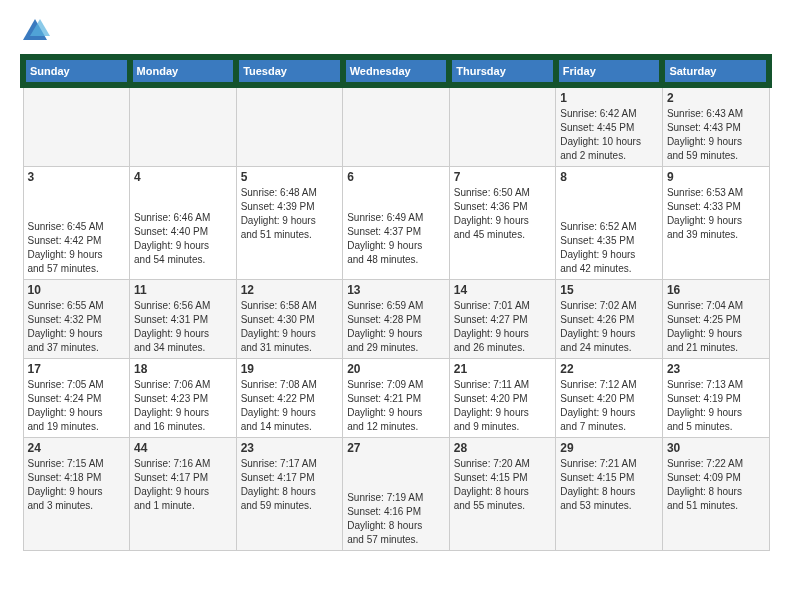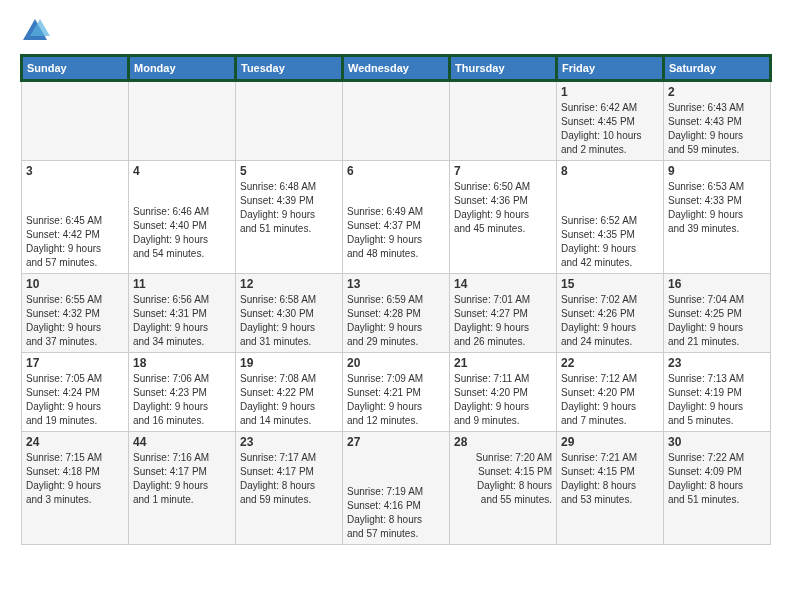--- a/index.html
+++ b/index.html
@@ -62,21 +62,21 @@
       border-collapse: collapse;
       table-layout: fixed;
     }
     thead tr th {
       background-color: #3a7abf;
       color: white;
       font-size: 11px;
       font-weight: bold;
       padding: 5px 4px;
       text-align: left;
-      border: 3px solid #14532d;
+      border: 6px solid #14532d;
     }
     tbody tr td {
       border: 1px solid #ccc;
       vertical-align: top;
       padding: 3px 4px;
       font-size: 9.5px;
       color: #333;
       height: 78px;
       background: #fff;
     }
@@ -334,21 +334,21 @@
           </td>
           <td>
             <span class="day-num">27</span>
             <div class="day-info" style="white-space: pre-line; margin-top: 36px;">Sunrise: 7:19 AM
 Sunset: 4:16 PM
 Daylight: 8 hours
 and 57 minutes.</div>
           </td>
           <td>
             <span class="day-num">28</span>
-            <div class="day-info" style="white-space: pre-line; text-align: right;">Sunrise: 7:20 AM
+            <div class="day-info" style="white-space: pre-line;">Sunrise: 7:20 AM
 Sunset: 4:15 PM
 Daylight: 8 hours
 and 55 minutes.</div>
           </td>
           <td>
             <span class="day-num">29</span>
             <div class="day-info" style="white-space: pre-line;">Sunrise: 7:21 AM
 Sunset: 4:15 PM
 Daylight: 8 hours
 and 53 minutes.</div>

